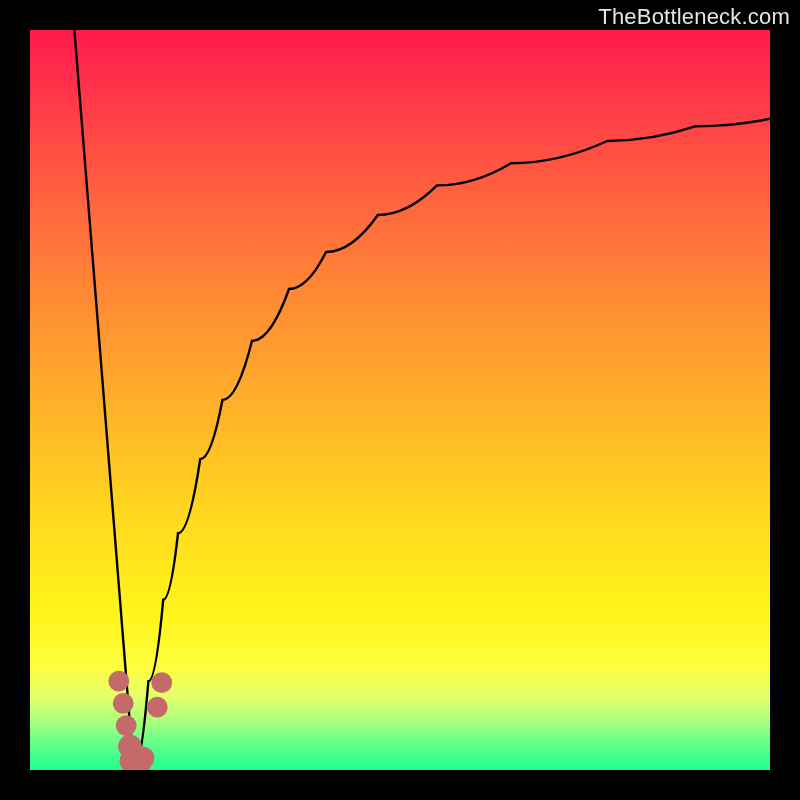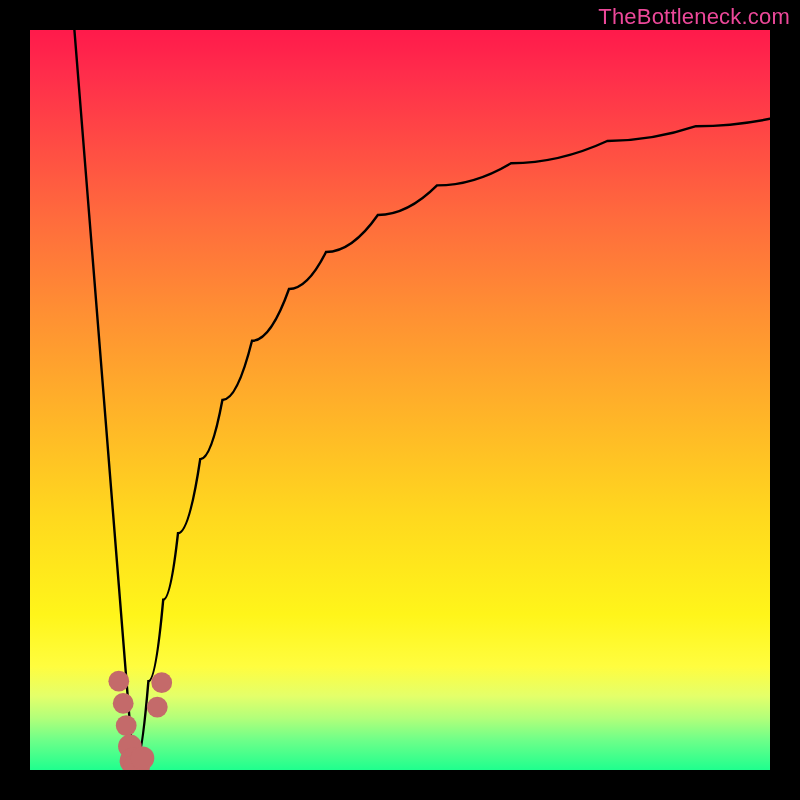--- a/index.html
+++ b/index.html
@@ -53,21 +53,21 @@
   }
   .dots {
     position: absolute;
     inset: 0;
   }
   .watermark {
     position: absolute;
     top: 4px;
     right: 10px;
     font-size: 22px;
-    color: #ec4899;
+    color: #e5e5e5;
     letter-spacing: 0.2px;
     font-weight: 500;
     user-select: none;
   }
 </style>
 </head>
 <body>
 
 <div class="frame">
 

